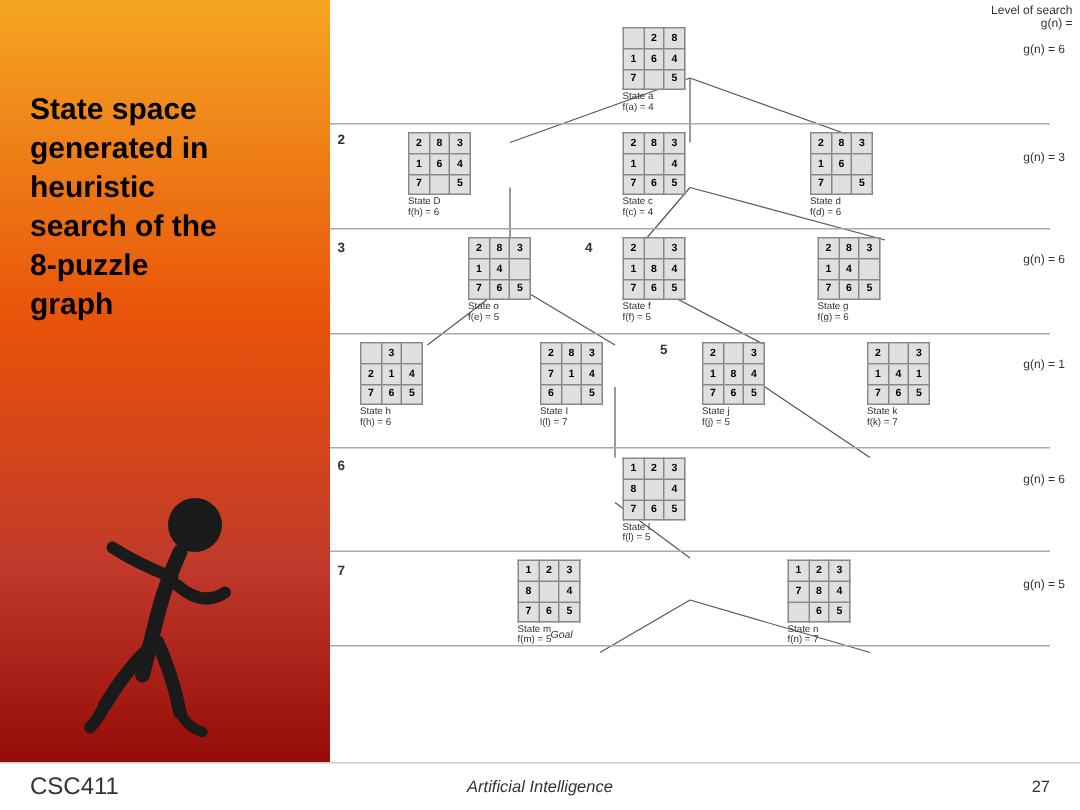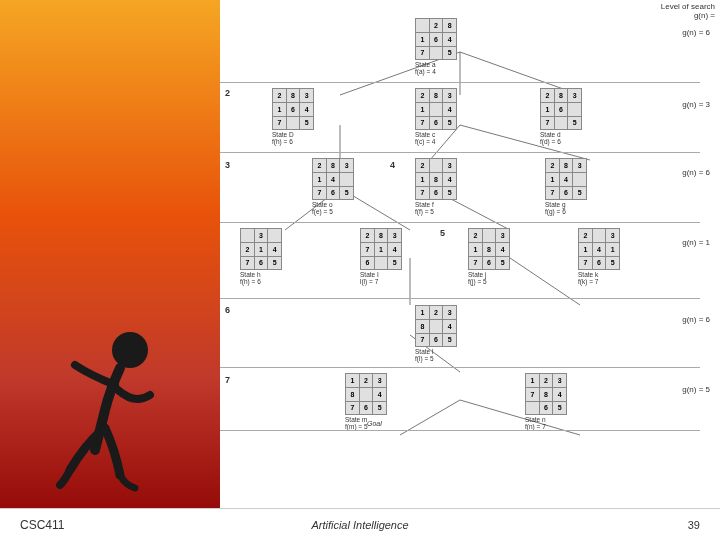--- a/index.html
+++ b/index.html
@@ -58,21 +58,21 @@
       height: 32px;
       background: #fff;
       border-top: 1px solid #ccc;
       display: flex;
       align-items: center;
       justify-content: space-between;
       padding: 0 20px;
     }
 
     .bottom-left {
-      font-size: 12px;
+      font-size: 16px;
       color: #333;
     }
 
     .bottom-center {
       font-size: 11px;
       color: #333;
       position: absolute;
       left: 50%;
       transform: translateX(-50%);
       font-style: italic;
@@ -111,20 +111,28 @@
       left: 0;
       width: 480px;
       height: 488px;
       pointer-events: none;
     }
   </style>
 </head>
 <body>
 
 <div class="left-sidebar">
+  <div class="sidebar-text">
+    <span>State space</span><br>
+    <span>generated in</span><br>
+    <span>heuristic</span><br>
+    <span>search of the</span><br>
+    <span>8-puzzle</span><br>
+    <span>graph</span>
+  </div>
 
   <div class="runner-image">
     <svg viewBox="0 0 200 180" class="runner-svg">
 
       <ellipse cx="120" cy="30" rx="18" ry="18" fill="#1a1a1a"></ellipse>
 
       <path d="M110 48 Q100 70 95 90 Q90 110 85 130" stroke="#1a1a1a" stroke-width="10" fill="none" stroke-linecap="round"></path>
 
       <path d="M105 65 Q80 55 65 45" stroke="#1a1a1a" stroke-width="8" fill="none" stroke-linecap="round"></path>
       <path d="M108 70 Q125 85 140 75" stroke="#1a1a1a" stroke-width="8" fill="none" stroke-linecap="round"></path>
@@ -534,14 +542,14 @@
     <div style="position:absolute; top:298px; left:0; width:480px; height:1px; background:#aaa;"></div>
     <div style="position:absolute; top:367px; left:0; width:480px; height:1px; background:#aaa;"></div>
     <div style="position:absolute; top:430px; left:0; width:480px; height:1px; background:#aaa;"></div>
 
   </div>
 </div>
 
 <div class="bottom-bar">
   <span class="bottom-left">CSC411</span>
   <span class="bottom-center">Artificial Intelligence</span>
-  <span class="bottom-right">39</span>
+  <span class="bottom-right">27</span>
 </div>
 
 </body></html>

